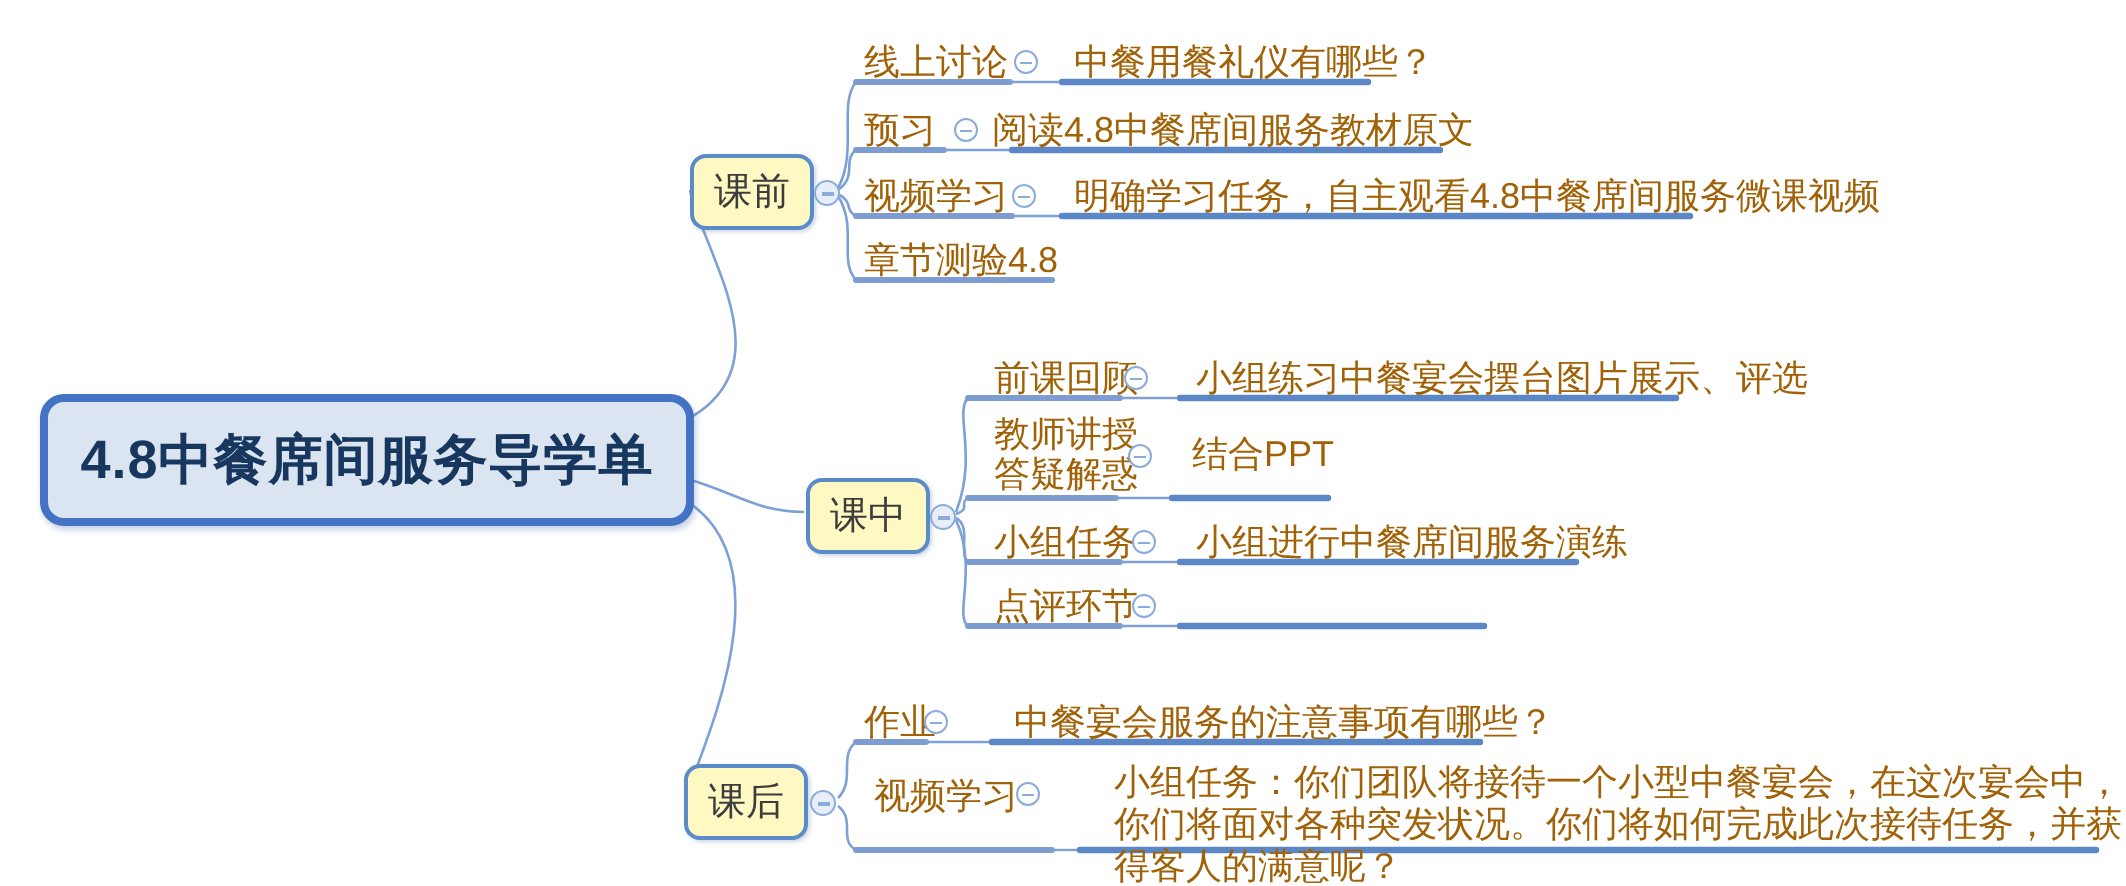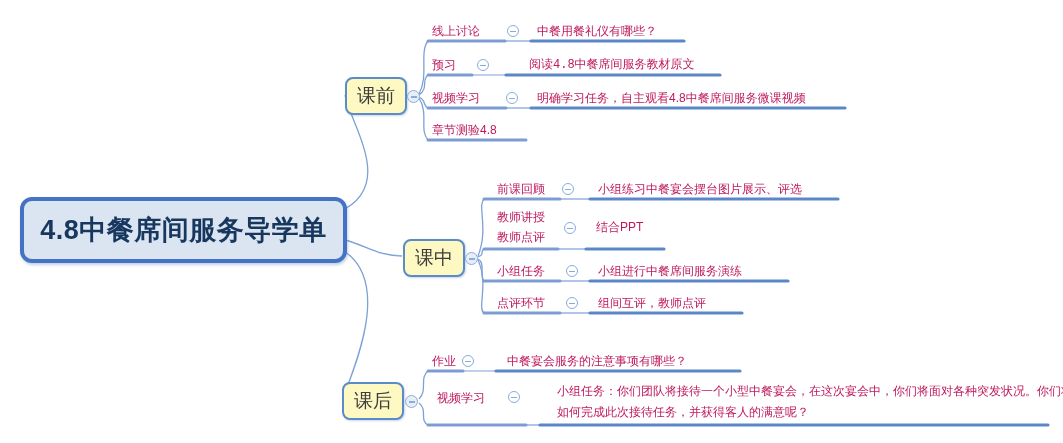--- a/index.html
+++ b/index.html
@@ -20,21 +20,21 @@
     display:flex;align-items:center;justify-content:center;
     color:#17375e;font-size:27px;font-weight:bold;letter-spacing:.5px;
   }
   .bnode{
     position:absolute;width:58px;height:34px;
     background:#fef9c3;border:2px solid #5b8bc9;border-radius:8px;
     box-shadow:1px 1px 2px rgba(90,120,170,.3);
     display:flex;align-items:center;justify-content:center;
     color:#3d3d3d;font-size:19px;
   }
-  .t,.d{position:absolute;font-size:12px;color:#be185d;white-space:nowrap;line-height:19px;}
+  .t,.d{position:absolute;font-size:18px;color:#a16207;white-space:nowrap;line-height:19px;}
   .t2{white-space:pre-line;line-height:20px;}
   .para{white-space:normal;width:516px;line-height:21px;}
   .ci{
     position:absolute;width:12px;height:12px;border-radius:50%;
     border:1px solid #8aacdb;background:#ffffff;box-sizing:border-box;
   }
   .ci i{
     position:absolute;left:2px;top:4.5px;width:6px;height:1.6px;background:#8aacdb;display:block;
   }
   .ci.big{width:13px;height:13px;background:#e8eef7;}
@@ -116,54 +116,53 @@
   <div class="t" style="left:432px;top:22px;">线上讨论</div>
   <span class="ci" style="left:507px;top:25px;">
       <i></i>
     </span>
   <div class="d" style="left:537px;top:22px;">中餐用餐礼仪有哪些？</div>
 
   <div class="t" style="left:432px;top:56px;">预习</div>
   <span class="ci" style="left:477px;top:59px;">
       <i></i>
     </span>
-  <div class="d" style="left:529px;top:56px;font-family:Liberation Mono, monospace;">阅读4.8中餐席间服务教材原文</div>
+  <div class="d" style="left:496px;top:56px;">阅读4.8中餐席间服务教材原文</div>
 
   <div class="t" style="left:432px;top:89px;">视频学习</div>
   <span class="ci" style="left:506px;top:92px;">
       <i></i>
     </span>
   <div class="d" style="left:537px;top:89px;">明确学习任务，自主观看4.8中餐席间服务微课视频</div>
 
   <div class="t" style="left:432px;top:121px;">章节测验4.8</div>
 
   <div class="t" style="left:497px;top:180px;">前课回顾</div>
   <span class="ci" style="left:562px;top:183px;">
       <i></i>
     </span>
   <div class="d" style="left:598px;top:180px;">小组练习中餐宴会摆台图片展示、评选</div>
 
   <div class="t t2" style="left:497px;top:207px;">教师讲授
-教师点评</div>
+答疑解惑</div>
   <span class="ci" style="left:564px;top:222px;">
       <i></i>
     </span>
   <div class="d" style="left:596px;top:218px;">结合PPT</div>
 
   <div class="t" style="left:497px;top:262px;">小组任务</div>
   <span class="ci" style="left:566px;top:265px;">
       <i></i>
     </span>
   <div class="d" style="left:598px;top:262px;">小组进行中餐席间服务演练</div>
 
   <div class="t" style="left:497px;top:294px;">点评环节</div>
   <span class="ci" style="left:566px;top:297px;">
       <i></i>
     </span>
-  <div class="d" style="left:598px;top:294px;">组间互评，教师点评</div>
 
   <div class="t" style="left:432px;top:352px;">作业</div>
   <span class="ci" style="left:462px;top:355px;">
       <i></i>
     </span>
   <div class="d" style="left:507px;top:352px;">中餐宴会服务的注意事项有哪些？</div>
 
   <div class="t" style="left:437px;top:389px;">视频学习</div>
   <span class="ci" style="left:508px;top:391px;">
       <i></i>

